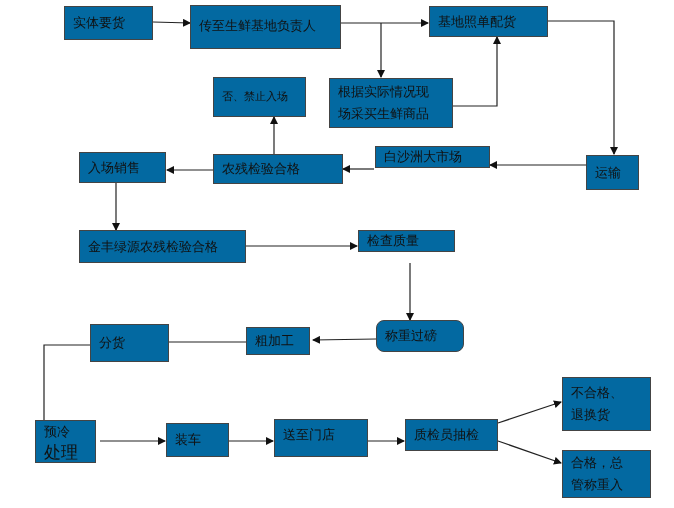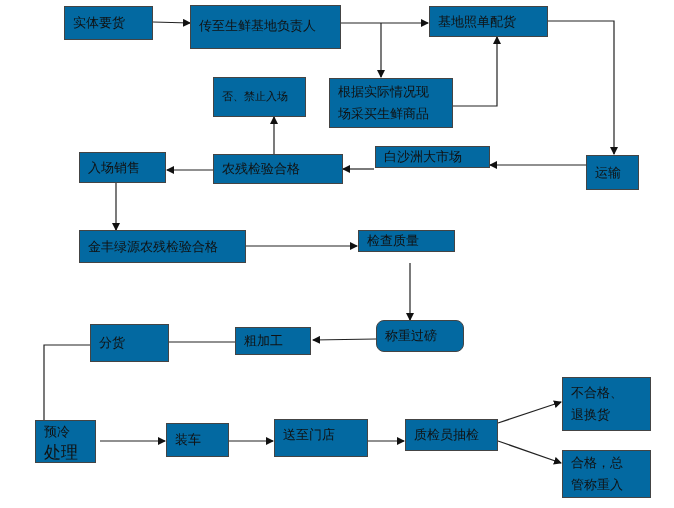--- a/index.html
+++ b/index.html
@@ -77,21 +77,21 @@
 </div>
 <div class="box" style="left:79px;top:230px;width:167px;height:33px;">
   <span>金丰绿源农残检验合格</span>
 </div>
 <div class="box" style="left:358px;top:230px;width:97px;height:16px;">
   <span>检查质量</span>
 </div>
 <div class="box" style="left:376px;top:320px;width:88px;height:32px;border-radius:8px;">
   <span>称重过磅</span>
 </div>
-<div class="box" style="left:235px;top:327px;width:76px;height:28px;">
+<div class="box" style="left:246px;top:327px;width:64px;height:28px;">
   <span>粗加工</span>
 </div>
 <div class="box" style="left:90px;top:324px;width:79px;height:38px;">
   <span>分货</span>
 </div>
 <div class="box multi" style="left:35px;top:420px;width:61px;height:43px;overflow:hidden;">
   <div style="line-height:20px;">
     <span>预冷</span>
     <span style="font-size:17px;">处理</span>
   </div>

